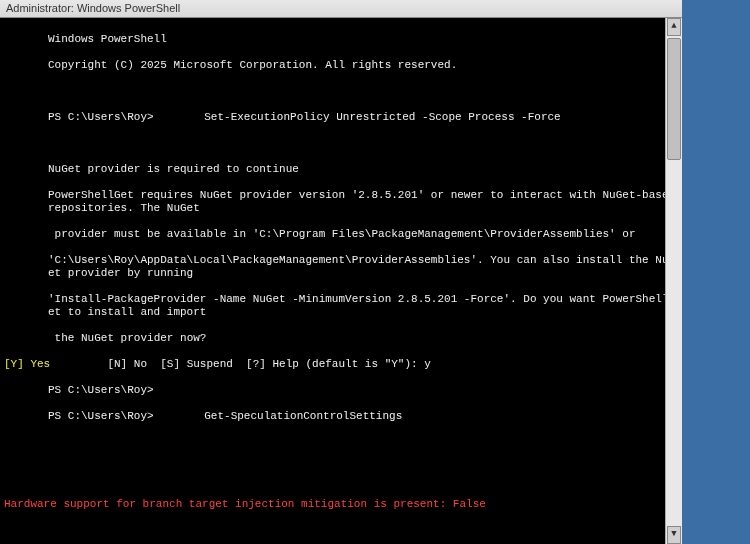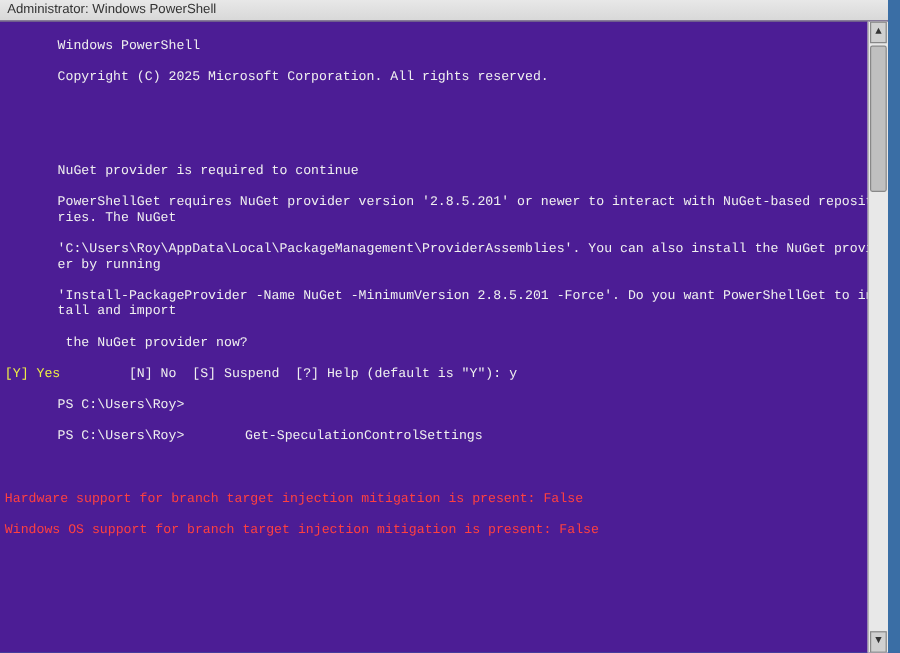--- a/index.html
+++ b/index.html
@@ -8,23 +8,23 @@
     width: 750px;
     height: 544px;
     overflow: hidden;
     font-family: Consolas, 'Courier New', monospace;
     font-size: 11px;
     line-height: 13px;
     background: #3a6ea5;
   }
   .window {
     position: relative;
-    width: 740px;
+    width: 682px;
     height: 544px;
-    background: #4c1d95;
+    background: #000000;
     box-sizing: border-box;
   }
   .titlebar {
     height: 18px;
     background: linear-gradient(#e8e8e8, #d8d8d8);
     color: #333;
     font-family: 'Segoe UI', Tahoma, sans-serif;
     font-size: 11px;
     padding: 2px 6px;
     border-bottom: 1px solid #888;
@@ -32,21 +32,21 @@
   }
   .terminal {
     padding: 2px 4px;
     color: #f0f0f0;
     white-space: pre-wrap;
     word-break: break-all;
   }
   .white { color: #f0f0f0; margin-left: 44px; } 
   .gold { color: #eeee44; text-align: center; }
   .cyan { color: #00ffff; }
-  .red { color: #ff4040; }
+  .red { color: #ff4040; margin-top: 36px; }
   .ln { display: block; }
   .scrollbar {
     position: absolute;
     right: 0;
     top: 18px;
     bottom: 0;
     width: 16px;
     background: #e8e8e8;
     border-left: 1px solid #aaa;
   }
@@ -81,23 +81,25 @@
 <div class="window">
 
   <div class="titlebar">
     <span>Administrator: Windows PowerShell</span>
   </div>
 
   <div class="terminal">
 <span class="ln white">Windows PowerShell</span>
 <span class="ln white">Copyright (C) 2025 Microsoft Corporation. All rights reserved.</span>
 <span class="ln"> </span>
+<span class="ln"><span class="white">PS C:\Users\Roy&gt;</span><span class="white"> Set-ExecutionPolicy Unrestricted -Scope Process -Force</span></span>
 <span class="ln"> </span>
 <span class="ln white">NuGet provider is required to continue</span>
 <span class="ln white">PowerShellGet requires NuGet provider version '2.8.5.201' or newer to interact with NuGet-based repositories. The NuGet</span>
+<span class="ln white"> provider must be available in 'C:\Program Files\PackageManagement\ProviderAssemblies' or</span>
 <span class="ln white">'C:\Users\Roy\AppData\Local\PackageManagement\ProviderAssemblies'. You can also install the NuGet provider by running</span>
 <span class="ln white">'Install-PackageProvider -Name NuGet -MinimumVersion 2.8.5.201 -Force'. Do you want PowerShellGet to install and import</span>
 <span class="ln white"> the NuGet provider now?</span>
 <span class="ln"><span class="gold">[Y] Yes</span><span class="white">  [N] No  [S] Suspend  [?] Help (default is "Y"): y</span></span>
 <span class="ln"><span class="white">PS C:\Users\Roy&gt;</span></span>
 <span class="ln"><span class="white">PS C:\Users\Roy&gt;</span><span class="white"> Get-SpeculationControlSettings</span></span>
 <span class="ln"> </span>
 <span class="ln red">Hardware support for branch target injection mitigation is present: False</span>
 <span class="ln red">Windows OS support for branch target injection mitigation is present: False</span>
 

